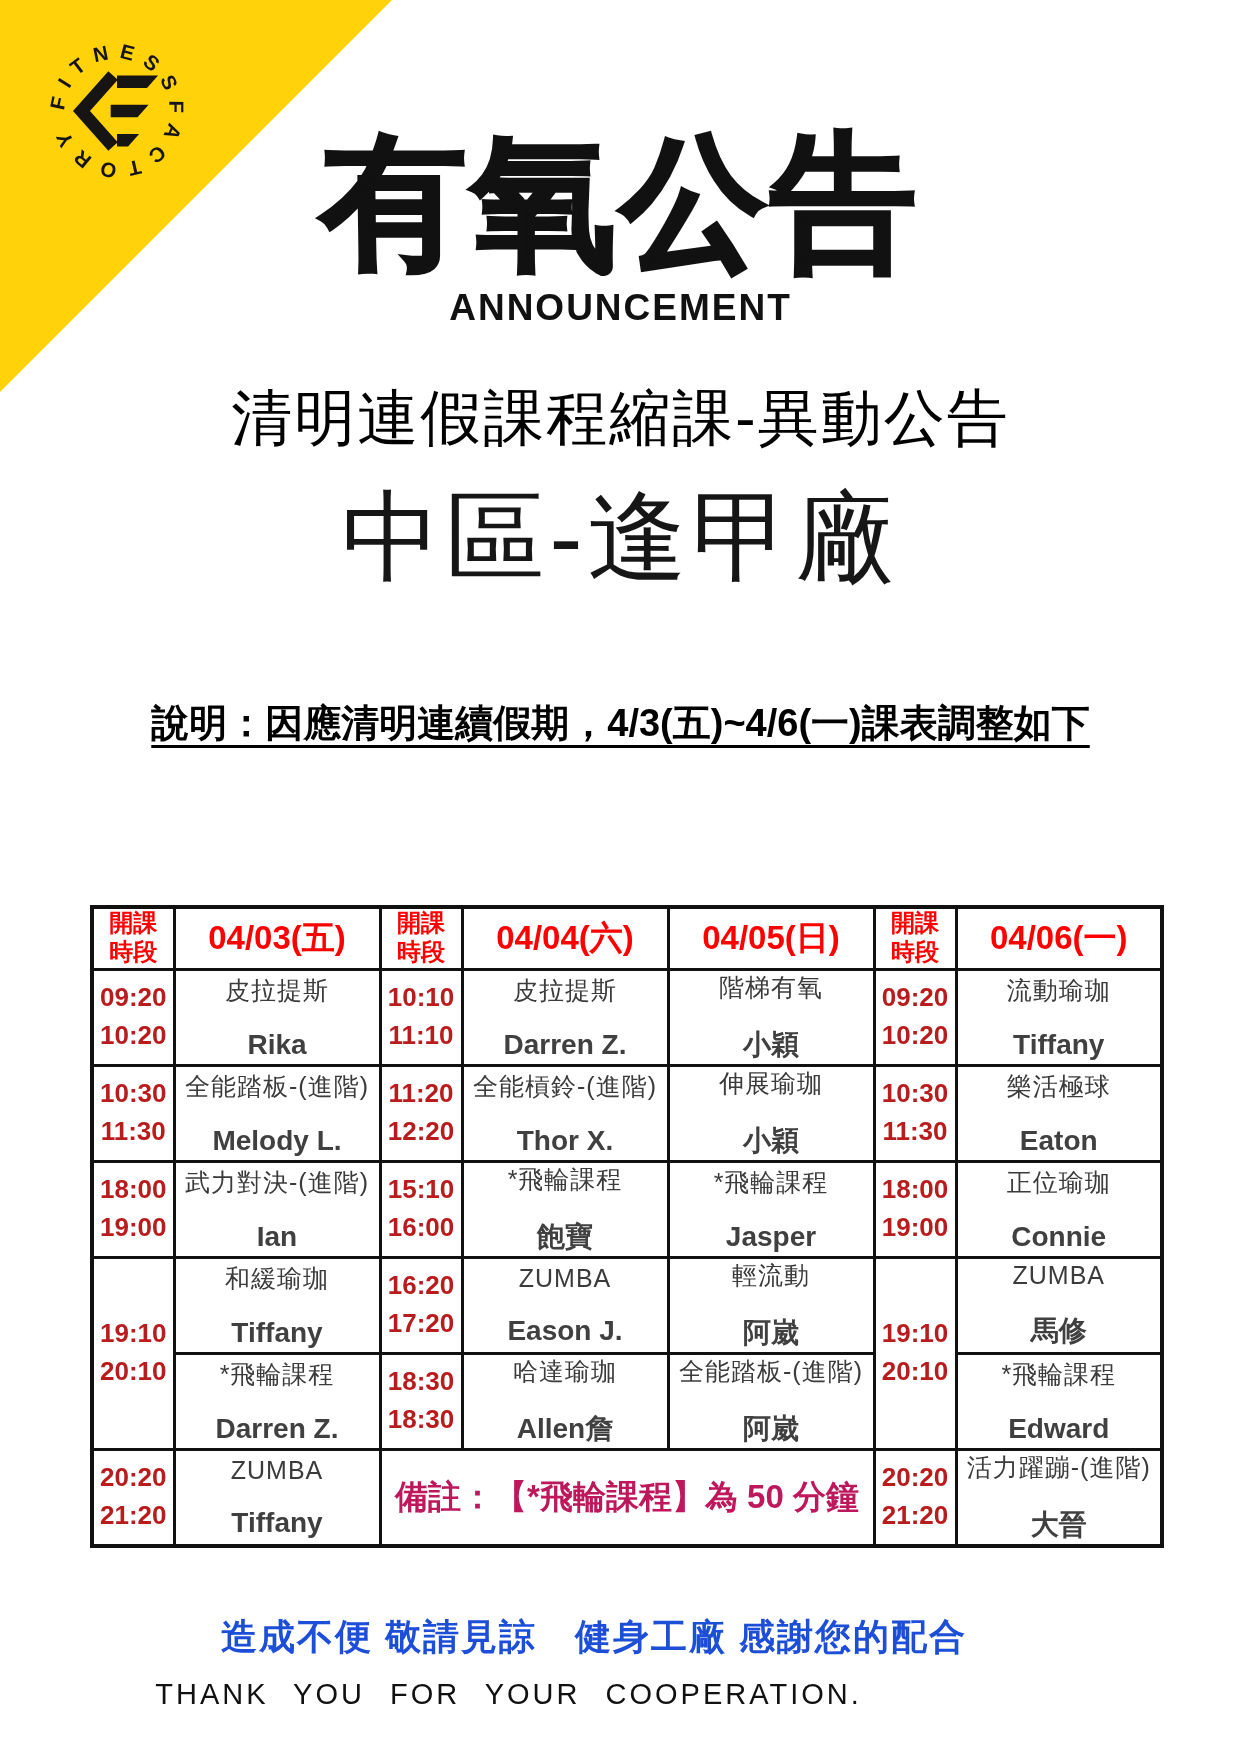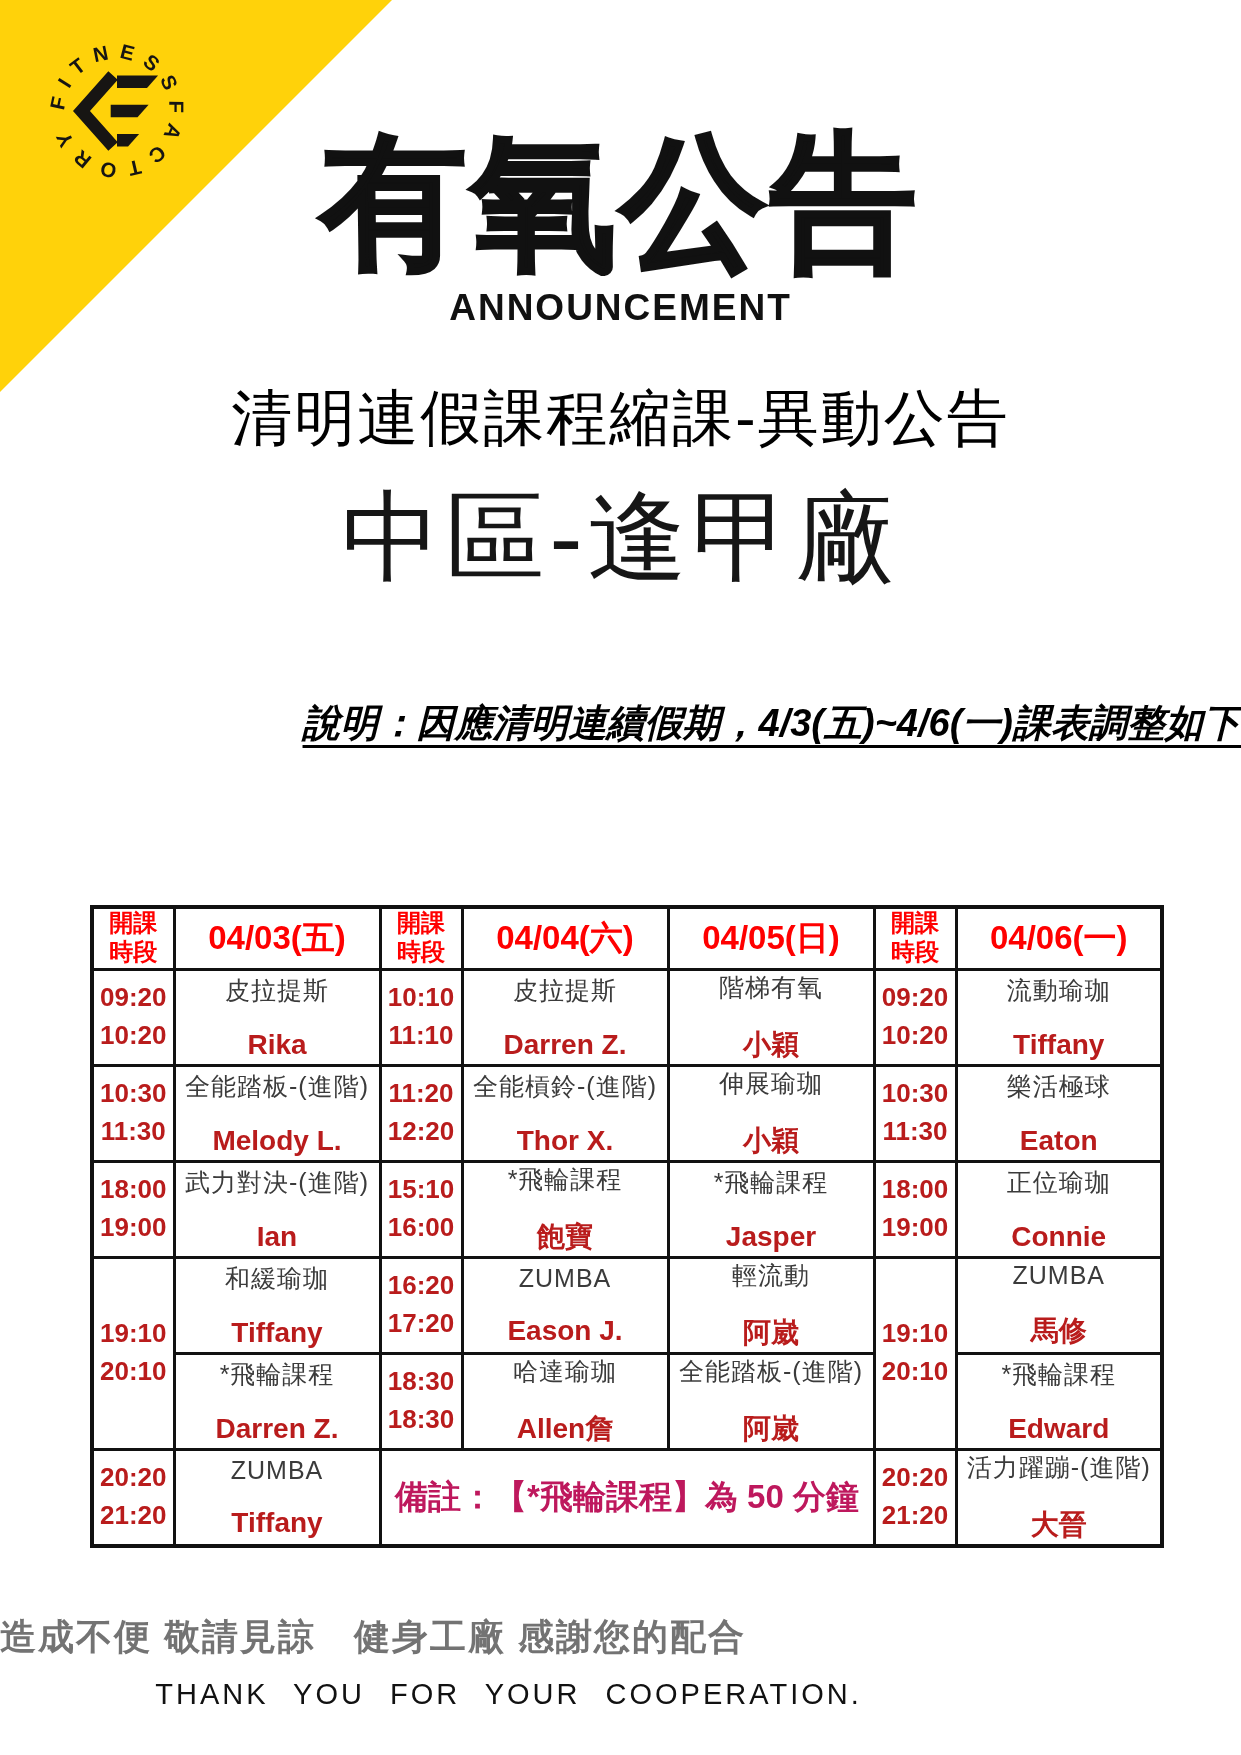--- a/index.html
+++ b/index.html
@@ -10,38 +10,38 @@
   .corner{position:absolute;left:0;top:0;}
   .logo{position:absolute;left:38px;top:32px;}
 
   
   .title-block{position:absolute;left:0;top:126px;width:1241px;text-align:center;box-sizing:border-box;}
   .main-title{font-size:146px;line-height:1.05;font-weight:900;color:#111;letter-spacing:4px;-webkit-text-stroke:3px #111;}
   .sub-title{margin-top:8px;font-size:37px;font-weight:800;color:#111;letter-spacing:2px;}
 
   .event-line{position:absolute;left:0;top:378px;width:1241px;text-align:center;font-size:61px;font-weight:200;color:#000000;letter-spacing:2px;}
   .branch-line{position:absolute;left:0;top:472px;width:1241px;text-align:center;font-size:99px;font-weight:200;color:#161616;letter-spacing:5px;}
-  .desc-line{position:absolute;left:0;top:698px;width:1241px;text-align:right;font-size:38px;font-weight:800;color:#000;
-             text-decoration:underline;text-decoration-thickness:3px;text-underline-offset:9px;font-style:italic;}
+  .desc-line{position:absolute;left:0;top:698px;width:1241px;text-align:center;font-size:38px;font-weight:800;color:#000;
+             text-decoration:underline;text-decoration-thickness:3px;text-underline-offset:9px;}
 
   
   table.sched{position:absolute;left:90px;top:905px;width:1070px;border-collapse:collapse;table-layout:fixed;
               border:4px solid #111;padding-left:31px;}
   table.sched td,table.sched th{border:3px solid #111;padding:0;vertical-align:middle;text-align:center;background:#fff;}
   tr.hdr{height:62px;}
   tr.body{height:95px;}
   th.th-time{font-size:24px;line-height:1.2;font-weight:800;color:#ff0000;white-space:pre-line;}
   th.th-date{font-size:33px;font-weight:800;color:#ff0000;}
   td.time{font-size:26px;line-height:1.45;font-weight:700;color:#b91c1c;}
   td.cls .cname{font-size:25px;color:#3b3b3b;margin-bottom:22px;letter-spacing:1px;}
-  td.cls .coach{font-size:28px;font-weight:800;color:#b91c1c;}
+  td.cls .coach{font-size:28px;font-weight:800;color:#404040;}
   td.spin{background:#d9d9d9;}
   td.note{background:#a9a9a9;font-size:33px;font-weight:800;color:#be185d;}
 
-  .footer-zh{position:absolute;left:0;top:1613px;width:1188px;font-size:36px;font-weight:800;color:#737373;letter-spacing:2px;}
+  .footer-zh{position:absolute;left:0;top:1613px;width:1188px;text-align:center;font-size:36px;font-weight:800;color:#1d4ed8;letter-spacing:2px;}
   .footer-en{position:absolute;left:0;top:1678px;width:1017px;text-align:center;font-size:29px;font-weight:500;color:#111;letter-spacing:3px;word-spacing:14px;}
 </style>
 </head>
 <body>
 
 <div class="page">
 
   <svg class="corner" width="392" height="392" viewBox="0 0 392 392">
     <polygon points="0,0 392,0 0,392" fill="#ffd20a"></polygon>
   </svg>

